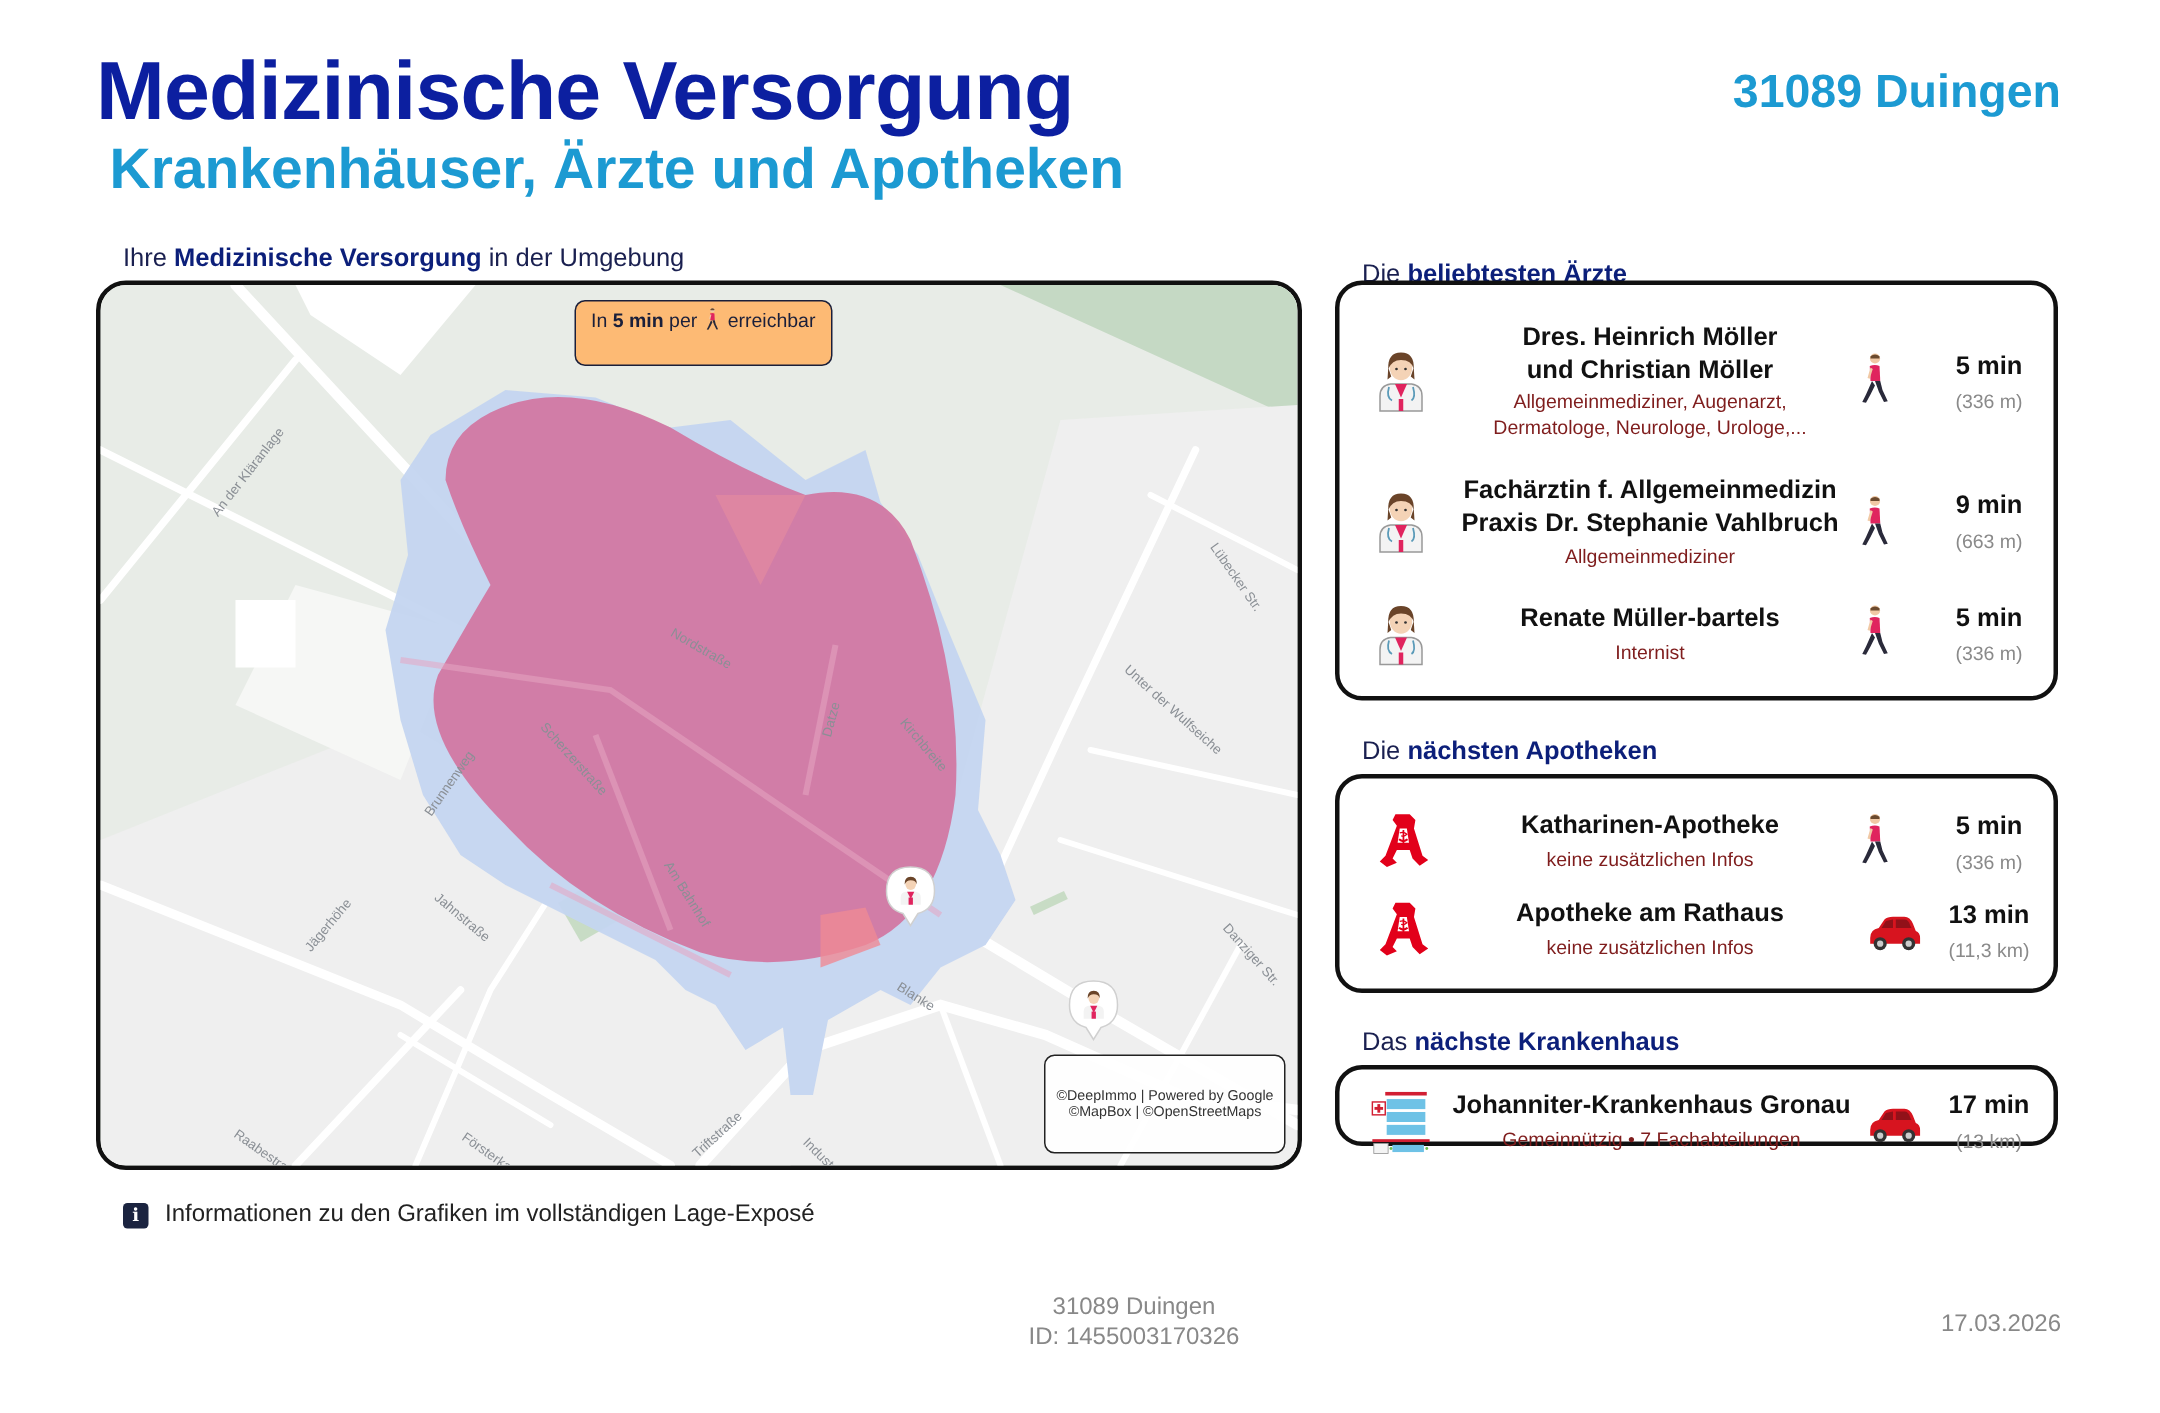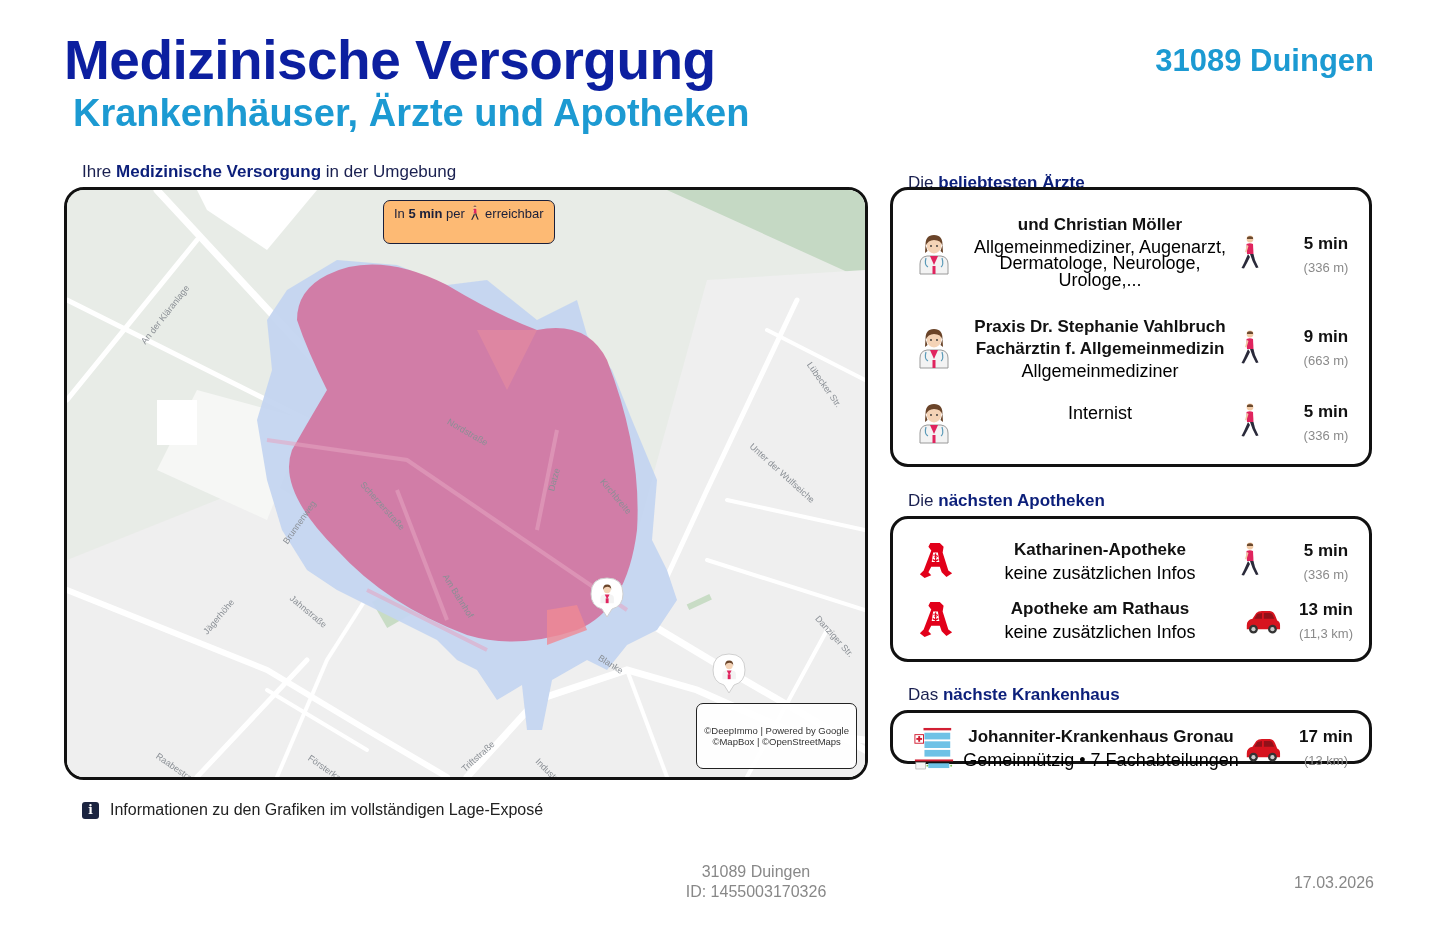--- a/index.html
+++ b/index.html
@@ -22,21 +22,21 @@
   .map-attrib { position: absolute; right: 8px; bottom: 8px; padding: 21px 7px; border: 1.5px solid #222; border-radius: 7px; background: rgba(255,255,255,0.9); font-size: 9.5px; line-height: 11px; text-align: center; color: #333; }
   .map-pin { position: absolute; width: 36px; height: 42px; }
   .street { position: absolute; font-size: 9px; color: #8a8f95; white-space: nowrap; transform-origin: left center; }
 
   
   .card { position: absolute; left: 890px; width: 482px; border: 3px solid #111; border-radius: 18px; background: #fff; }
   .row { position: absolute; left: 0; right: 0; }
   .row .icon { position: absolute; left: 24px; }
   .row .center { position: absolute; left: 72px; width: 270px; text-align: center; }
   .row .name { font-size: 17px; font-weight: 700; line-height: 21.5px; color: #111; }
-  .row .sub { font-size: 18px; line-height: 16.5px; color: #000000; margin-top: 4px; }
+  .row .sub { font-size: 13px; line-height: 16.5px; color: #7f1d1d; margin-top: 4px; }
   .row .mode { position: absolute; left: 346px; }
   .row .right { position: absolute; left: 398px; width: 70px; text-align: center; }
   .row .time { font-size: 17px; font-weight: 700; color: #111; line-height: 21px; }
   .row .dist { font-size: 13px; color: #8a8a8a; line-height: 16px; margin-top: 6px; }
 
   .info-note { position: absolute; left: 82px; top: 800px; font-size: 16px; color: #222; line-height: 20px; display: flex; align-items: center; }
   .info-note .info-icon { width: 17px; height: 17px; border-radius: 3px; background: #1b2440; color: #fff; font-size: 12px; font-weight: 700; text-align: center; line-height: 17px; margin-right: 11px; font-family: "DejaVu Serif", serif; }
 
   .footer-center { position: absolute; left: 600px; width: 312px; top: 862px; text-align: center; font-size: 16px; color: #888; line-height: 20px; }
   .footer-right { position: absolute; right: 66px; top: 873px; font-size: 16px; color: #888; line-height: 20px; }
@@ -208,56 +208,58 @@
 <div class="section-label" style="left:908px; top:161px;margin-top:11px;">
   <span>Die</span>
   <b>beliebtesten Ärzte</b>
 </div>
 <div class="card" style="top:187px; height:280px;">
   <div class="row" style="top:24px;">
     <svg class="icon" style="top:18px; width:34px; height:44px;">
         <use href="#sym-doctor"></use>
       </svg>
     <div class="center">
+      <div class="name">Dres. Heinrich Möller</div>
       <div class="name">und Christian Möller</div>
       <div class="sub" style="margin-top:3px;">
         <div>Allgemeinmediziner, Augenarzt,</div>
         <div>Dermatologe, Neurologe, Urologe,...</div>
       </div>
     </div>
     <svg class="mode" style="top:21px; width:20px; height:36px;">
         <use href="#sym-walk"></use>
       </svg>
     <div class="right" style="top:19px;">
       <div class="time">5 min</div>
       <div class="dist">(336 m)</div>
     </div>
   </div>
   <div class="row" style="top:126px;">
     <svg class="icon" style="top:10px; width:34px; height:44px;">
         <use href="#sym-doctor"></use>
       </svg>
     <div class="center">
+      <div class="name">Fachärztin f. Allgemeinmedizin</div>
       <div class="name">Praxis Dr. Stephanie Vahlbruch</div>
-      <div class="name">Fachärztin f. Allgemeinmedizin</div>
       <div class="sub">Allgemeinmediziner</div>
     </div>
     <svg class="mode" style="top:14px; width:20px; height:36px;">
         <use href="#sym-walk"></use>
       </svg>
     <div class="right" style="top:10px;">
       <div class="time">9 min</div>
       <div class="dist">(663 m)</div>
     </div>
   </div>
   <div class="row" style="top:211px;">
     <svg class="icon" style="top:0px; width:34px; height:44px;">
         <use href="#sym-doctor"></use>
       </svg>
     <div class="center">
+      <div class="name">Renate Müller-bartels</div>
       <div class="sub">Internist</div>
     </div>
     <svg class="mode" style="top:2px; width:20px; height:36px;">
         <use href="#sym-walk"></use>
       </svg>
     <div class="right" style="top:0px;">
       <div class="time">5 min</div>
       <div class="dist">(336 m)</div>
     </div>
   </div>

